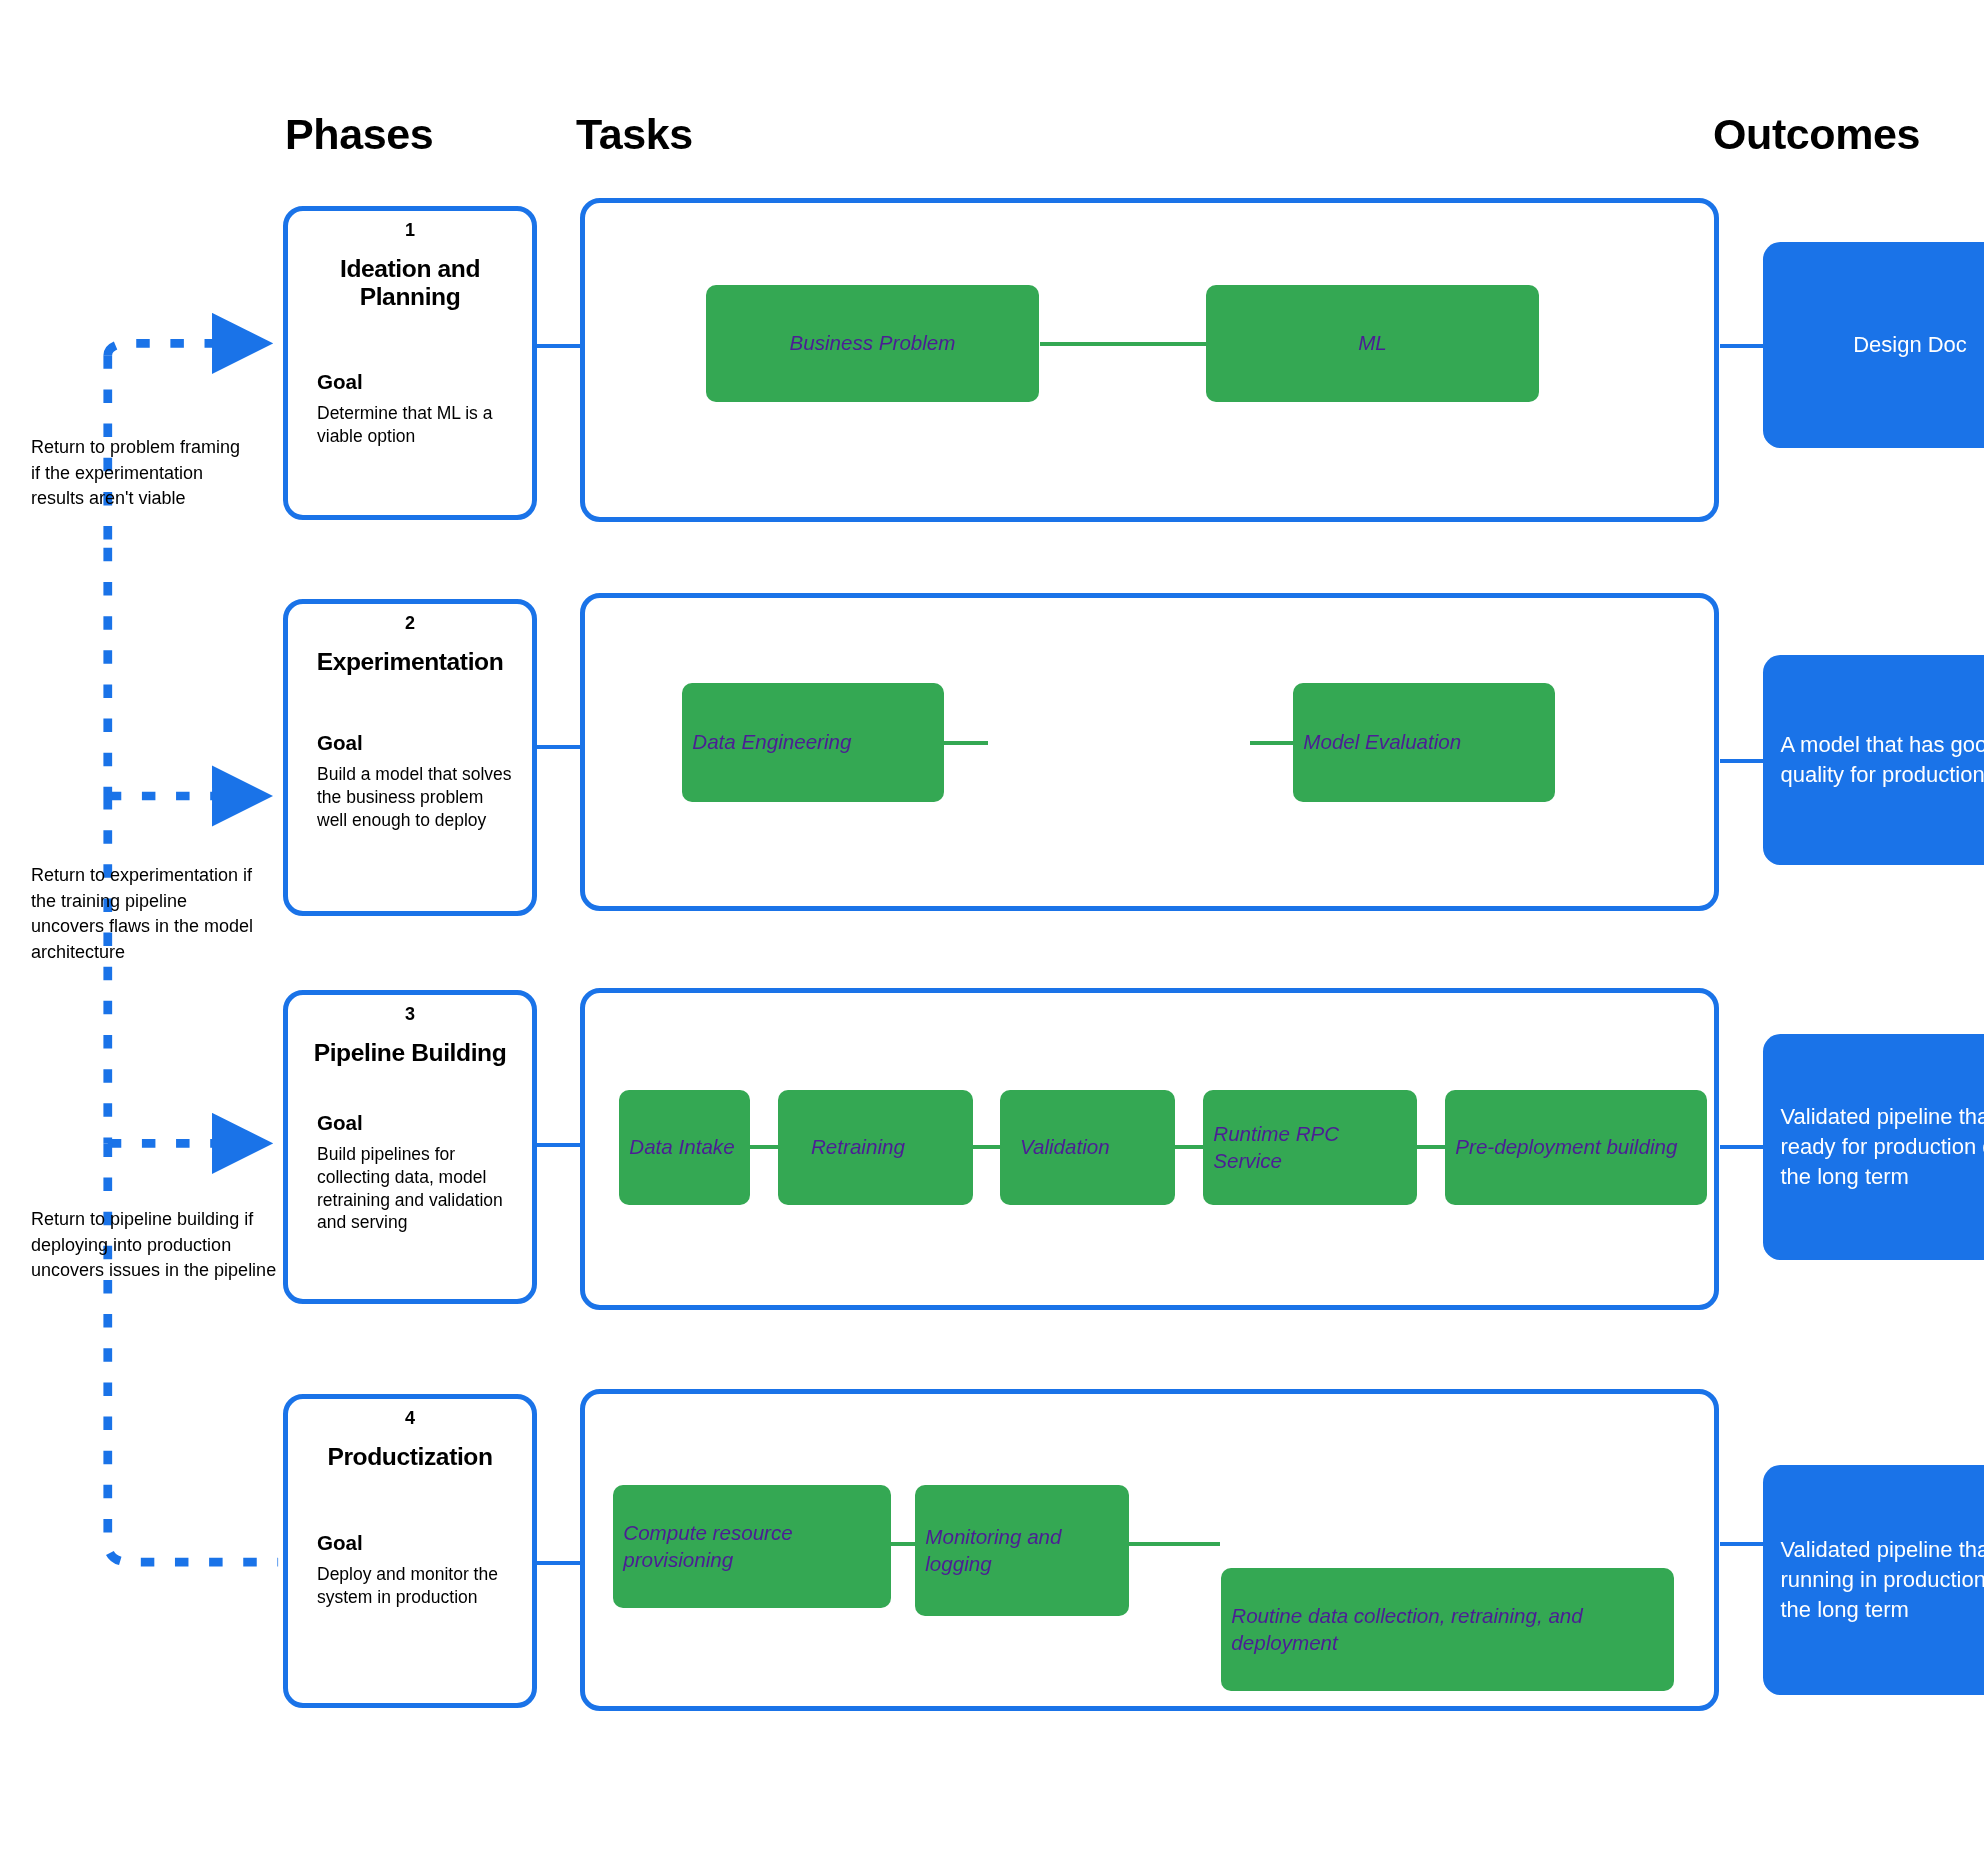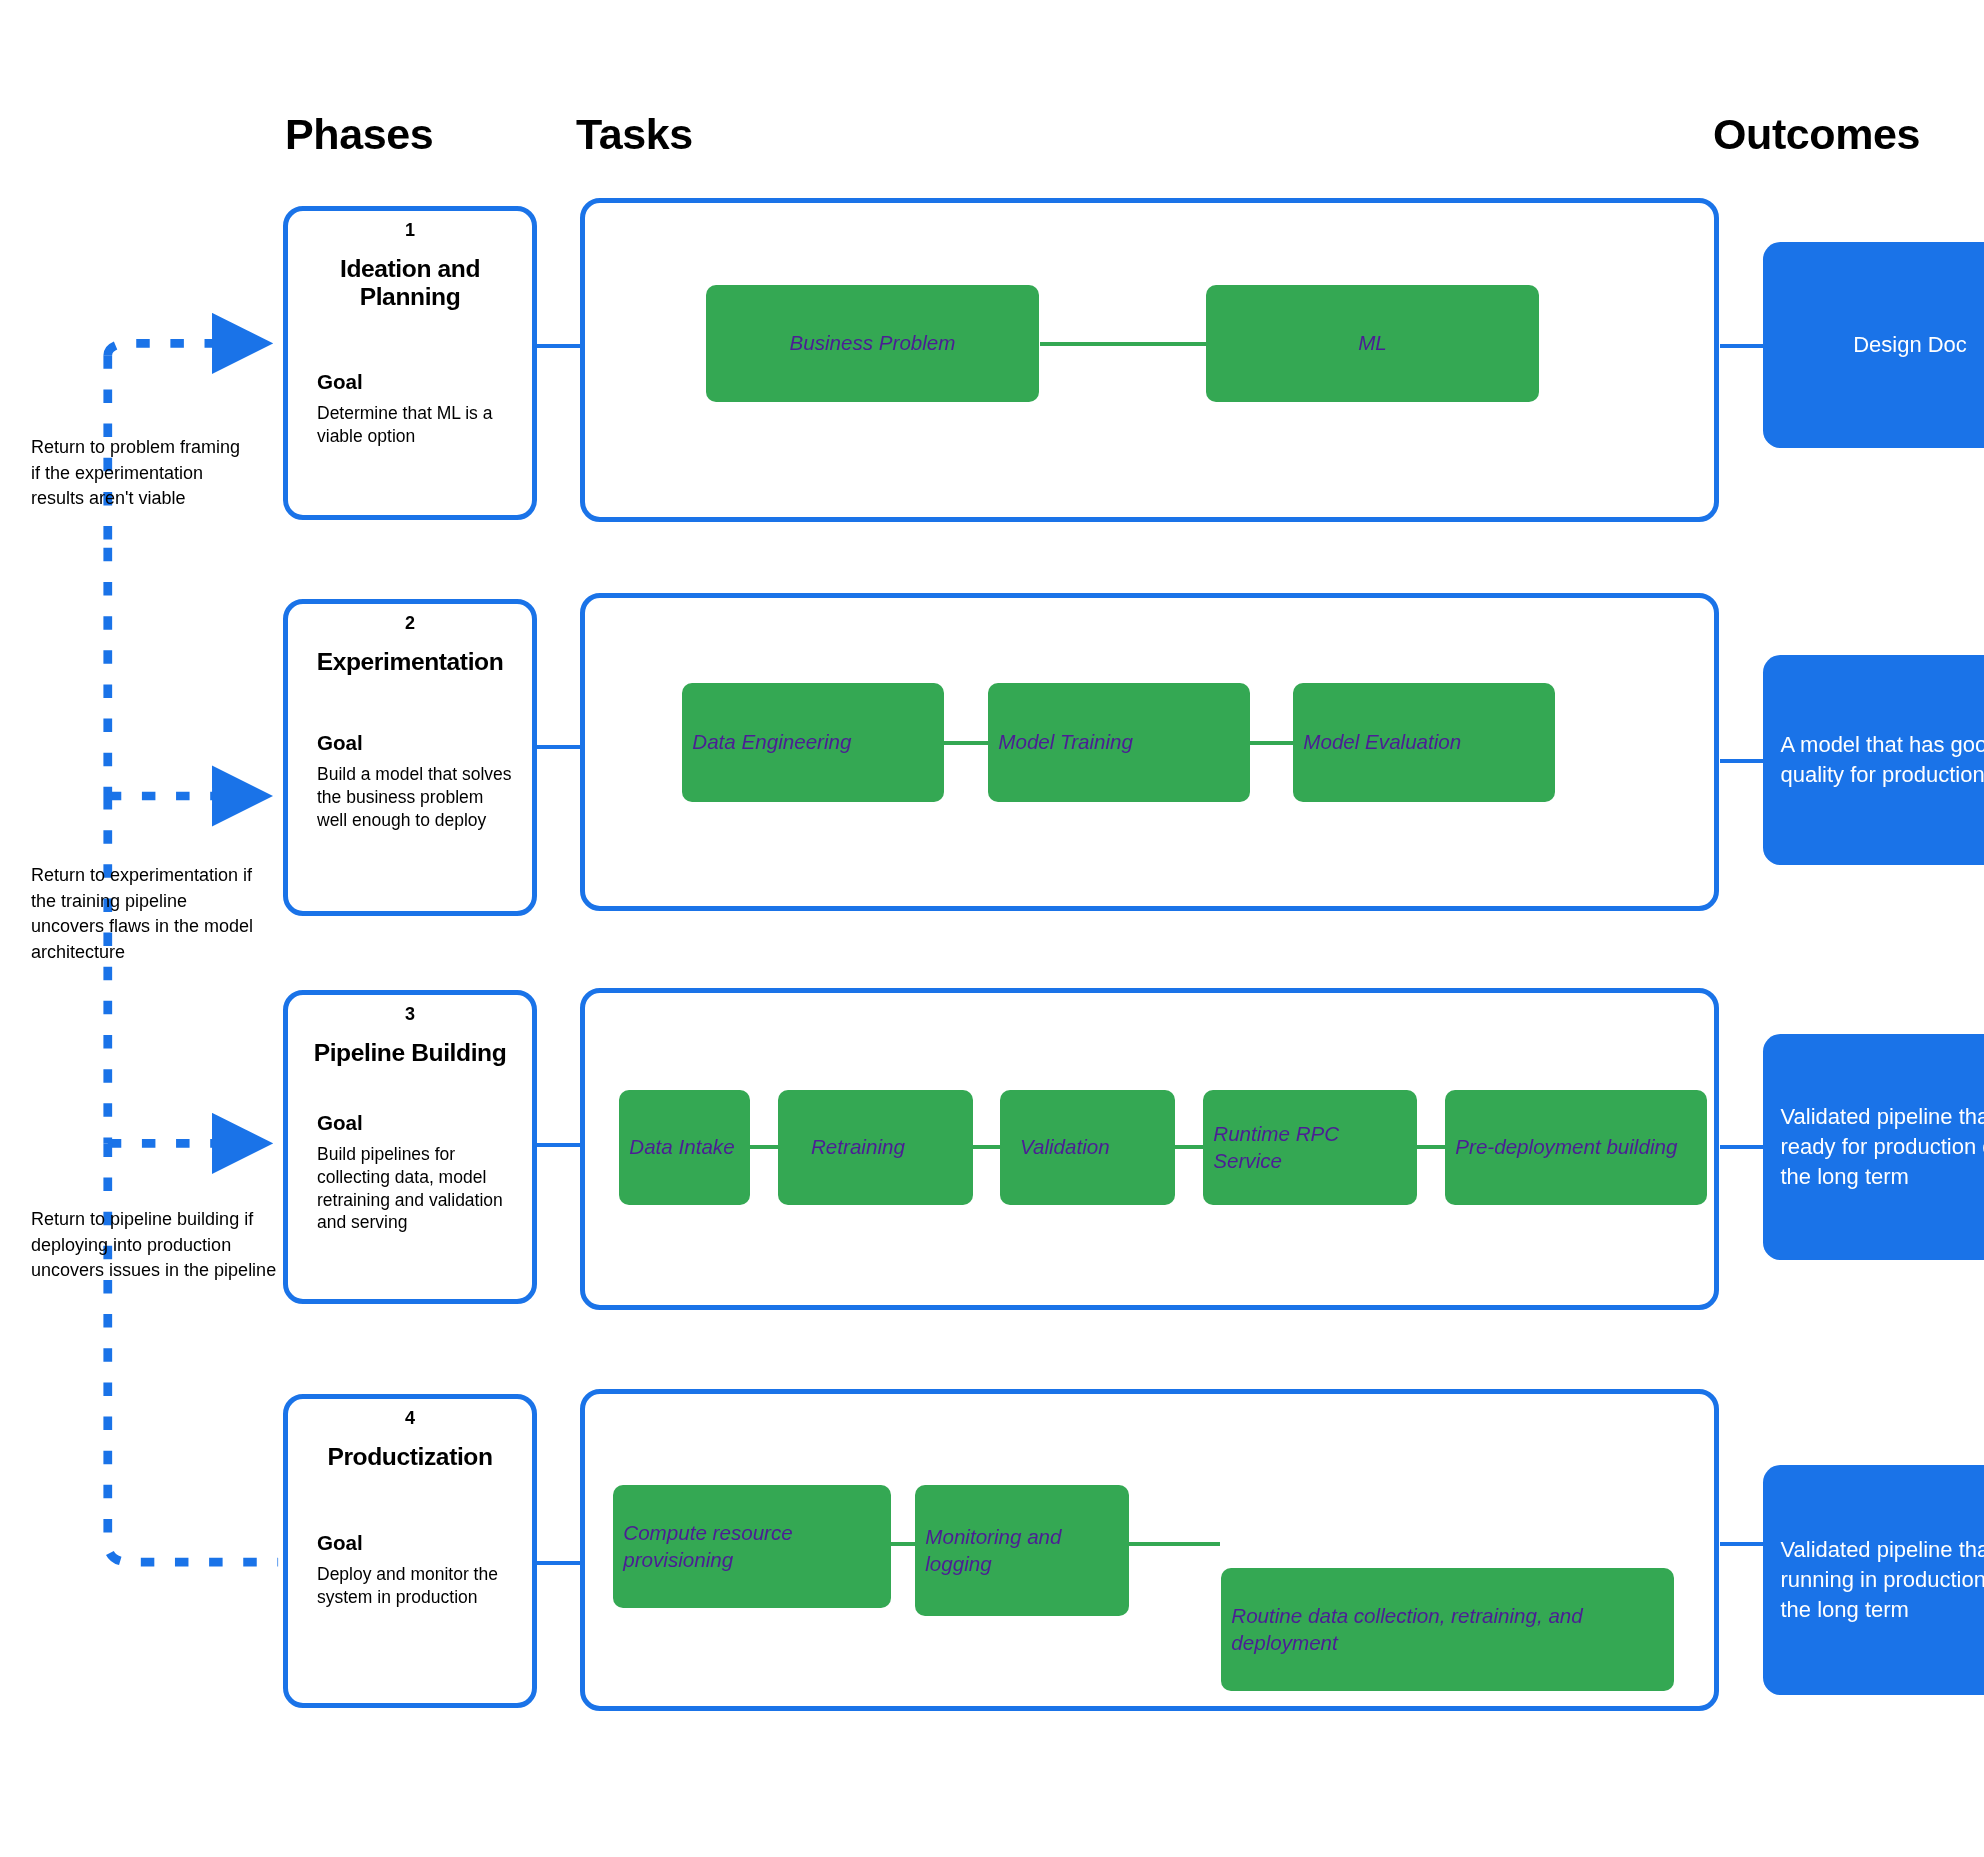--- a/index.html
+++ b/index.html
@@ -242,23 +242,20 @@
 
   <div class="bconn" style="left:537px; top:745px; width:44px;"></div>
 
   <div class="tasks-box" style="left:580px; top:593px; width:1139px; height:318px;">
   </div>
 
   <div class="task" style="left:682px; top:683px; width:262px; height:119px;">
     <span>Data Engineering</span>
   </div>
   <div class="gconn" style="left:944px; top:741px; width:44px;"></div>
-  <div class="task" style="left:988px; top:683px; width:262px; height:119px;">
-    <span>Model Training</span>
-  </div>
   <div class="gconn" style="left:1250px; top:741px; width:44px;"></div>
   <div class="task" style="left:1293px; top:683px; width:262px; height:119px;">
     <span>Model Evaluation</span>
   </div>
 
   <div class="bconn" style="left:1720px; top:759px; width:44px;"></div>
 
   <div class="outcome" style="left:1763px; top:655px; width:294px; height:210px;">
     <span>A model that has good quality for production</span>
   </div>

